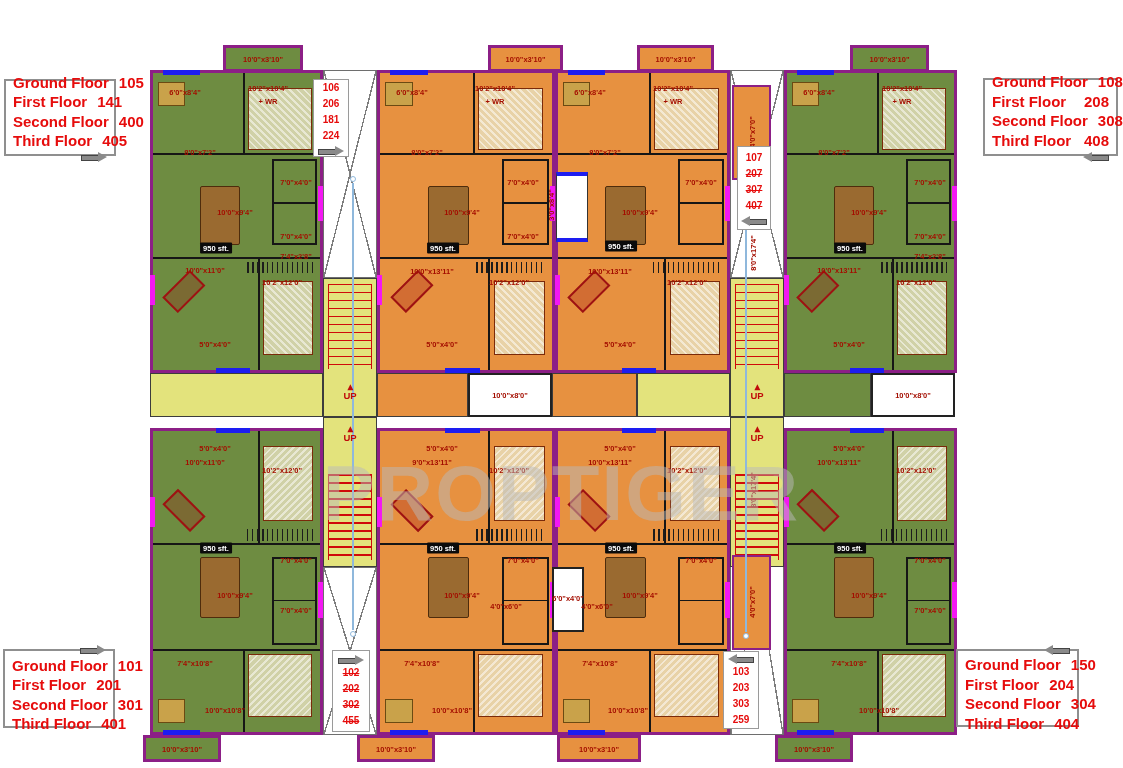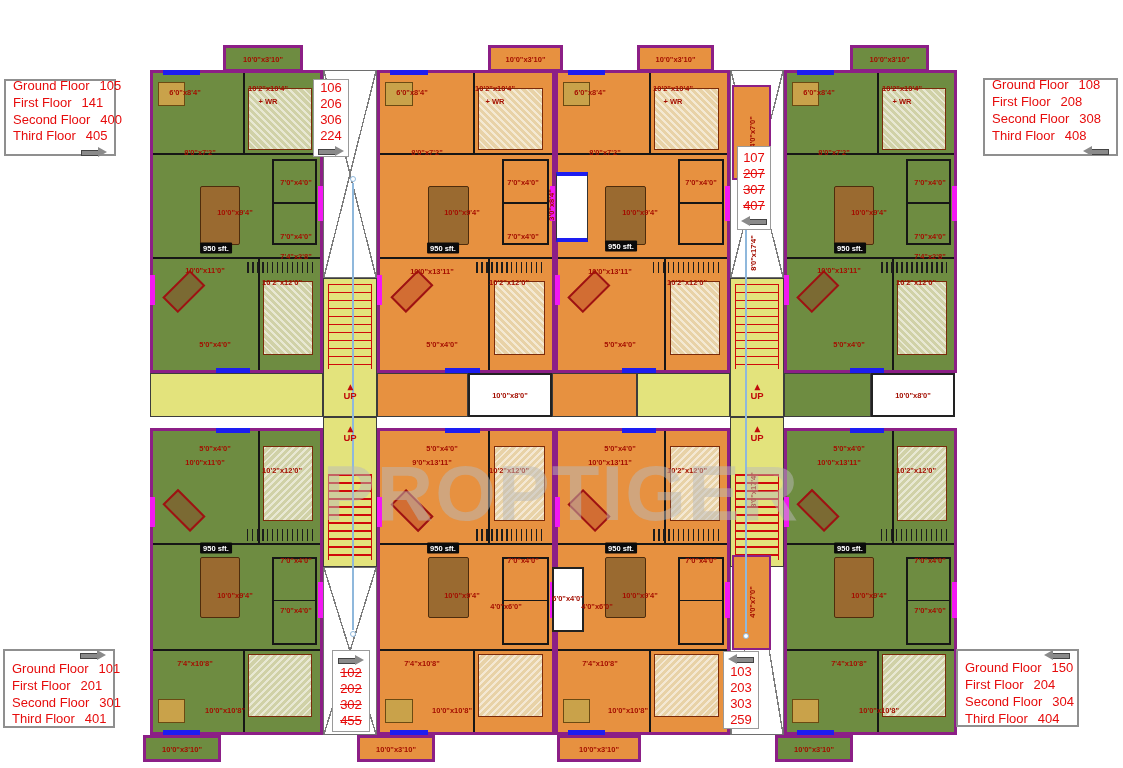--- a/index.html
+++ b/index.html
@@ -5,38 +5,38 @@
   * { box-sizing: border-box; margin: 0; padding: 0; }
   html,body { width:1123px; height:768px; background:#fff; font-family:"Liberation Sans",sans-serif; overflow:hidden; }
   #canvas { position:relative; width:1123px; height:768px; background:#fff; }
 
   .title { position:absolute; top:2px; left:0; right:0; text-align:center;
            font-weight:bold; font-size:28px; letter-spacing:.5px; color:#d2453e; z-index:60; }
 
   
   .legend { position:absolute; background:#fff; border:2px solid #8f8f8f; padding:4px 7px;
             display:flex; flex-direction:column; justify-content:center; z-index:60; }
-  .lrow { display:flex; font-weight:normal; font-size:13px;
+  .lrow { display:flex; justify-content:space-between; font-weight:bold; font-size:15px;
           color:#e60c0c; line-height:1.3; white-space:nowrap; }
   .lrow .val { margin-left:10px; }
 
   
   .arr { position:relative; width:26px; height:9px; margin:2px 0 1px auto; flex:none; }
   .arr::before { content:""; position:absolute; left:0; top:2.5px; width:17px; height:4px;
                  background:#8a8a8a; border:1px solid #444; }
   .arr::after  { content:""; position:absolute; right:0; top:-0.5px; width:0; height:0;
                  border-top:5px solid transparent; border-bottom:5px solid transparent;
                  border-left:9px solid #8a8a8a; }
   .arr.left { transform:scaleX(-1); }
   .stack .arr { margin:2px auto 1px; }
 
   
   .stack { position:absolute; background:#fff; border:1px solid #9a9a9a; z-index:60;
            display:flex; flex-direction:column; align-items:center; justify-content:center; }
-  .stack .num { font-weight:normal; font-size:13px; color:#e60c0c; line-height:16px; }
+  .stack .num { font-weight:bold; font-size:10px; color:#e60c0c; line-height:16px; }
   .stack .num.struck { text-decoration:line-through; }
 
   
   .unit { position:absolute; border:3px solid #8c1f86; z-index:1; }
   .unit.green { background:#6e8c41; } .unit.orange { background:#e79140; }
   .inner { position:absolute; inset:0; }
   .unit.bottom .inner { transform:scaleY(-1); }
   .wl { position:absolute; background:#161616; }
   .tbox { position:absolute; border:2px solid #161616; }
   .tbox .mid { position:absolute; left:0; right:0; top:50%; height:1.5px; background:#161616; }
@@ -489,21 +489,21 @@
           <div class="val">304</div>
         </div>
         <div class="lrow">
           <div>Third Floor</div>
           <div class="val">404</div>
         </div>
       </div>
       <div class="stack" style="left: 313px; top: 79px; width: 36px; height: 78px;">
         <div class="num">106</div>
         <div class="num">206</div>
-        <div class="num">306</div>
+        <div class="num">181</div>
         <div class="num">224</div>
         <div class="arr"></div>
       </div>
       <div class="stack" style="left: 737px; top: 146px; width: 34px; height: 84px;">
         <div class="num">107</div>
         <div class="num struck">207</div>
         <div class="num struck">307</div>
         <div class="num struck">407</div>
         <div class="arr left"></div>
       </div>

